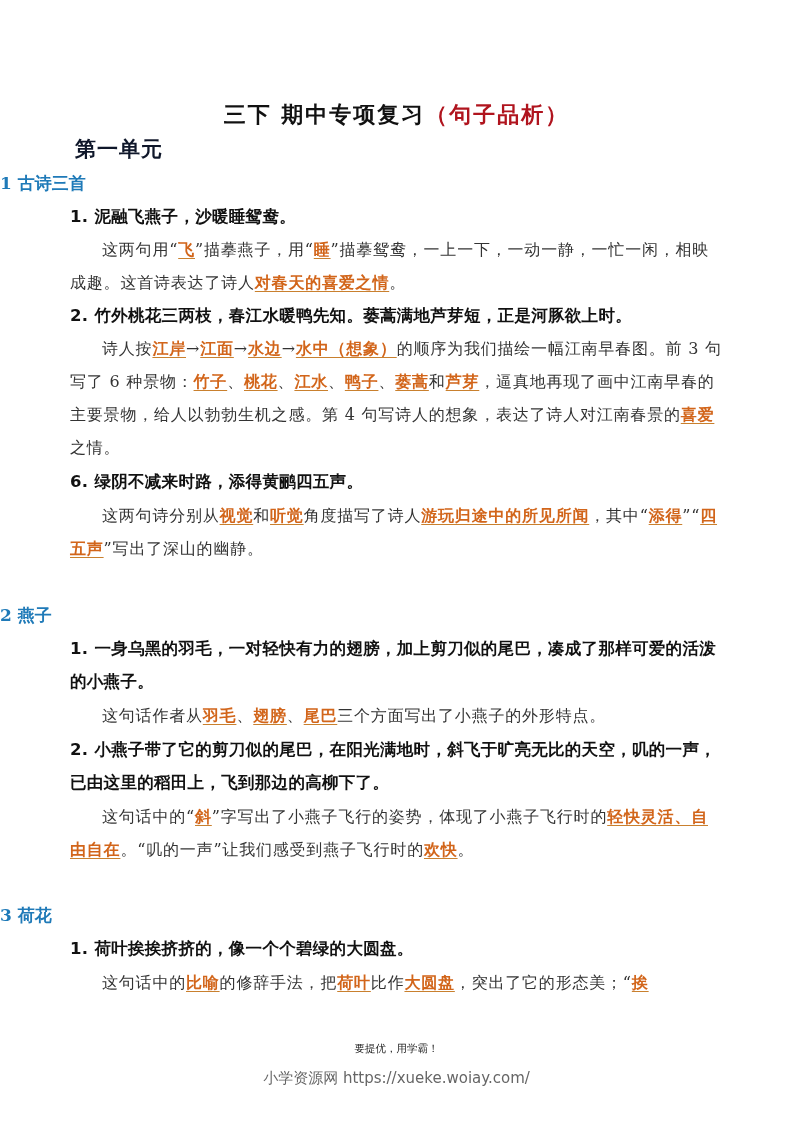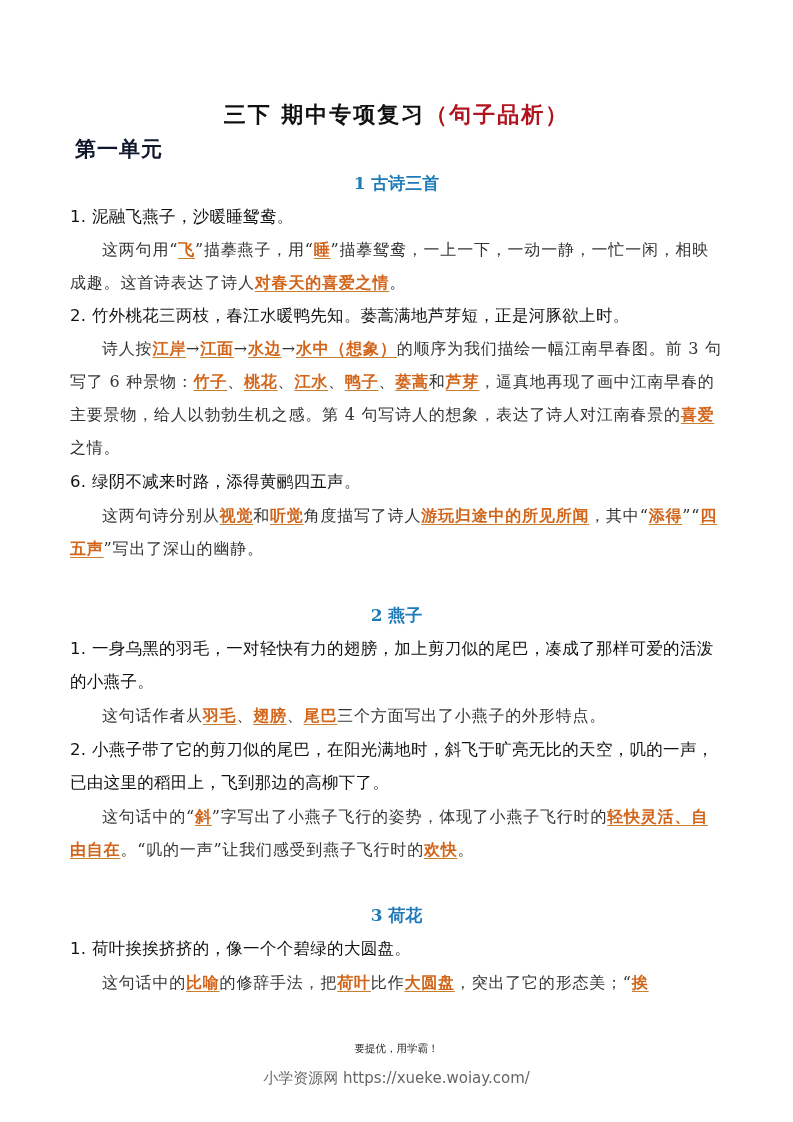--- a/index.html
+++ b/index.html
@@ -3,22 +3,22 @@
 <meta charset="utf-8">
 <style>
   html, body { margin: 0; padding: 0; background: #ffffff; }
   body { width: 793px; height: 1122px; position: relative; overflow: hidden;
          font-family: "DejaVu Serif", "Liberation Serif", serif; color: #222; }
   .page { position: absolute; left: 0; top: 0; width: 793px; height: 1122px; }
   .title { position: absolute; top: 100px; left: 0; width: 793px; text-align: center;
            font-size: 22px; font-weight: bold; color: #111; letter-spacing: 2px; }
   .title .red { color: #b0141e; font-family: Liberation Mono, monospace; }
   .unit { position: absolute; left: 75px; top: 135px; font-size: 21px; font-weight: bold; color: #0f172a; letter-spacing: 1px; }
-  .lesson { position: absolute; left: 0; width: 793px; text-align: center; font-size: 17px; font-weight: bold; color: #1f7ab8; }
-  .q { position: absolute; left: 70px; width: 660px; font-size: 16.5px; font-weight: normal; color: #111;
+  .lesson { position: absolute; left: 0; width: 793px; text-align: left; font-size: 17px; font-weight: bold; color: #1f7ab8; }
+  .q { position: absolute; left: 70px; width: 660px; font-size: 16.5px; font-weight: bold; color: #111;
        font-family: "DejaVu Sans", "Liberation Sans", sans-serif; line-height: 33px; letter-spacing: 0.3px; }
   .a { position: absolute; left: 70px; width: 652px; font-size: 16px; color: #333; line-height: 33px; text-indent: 2em; letter-spacing: 0.8px; }
   .hl { color: #d2651a; font-weight: bold; text-decoration: underline; text-decoration-color: #c9802e; text-underline-offset: 3px; font-family: "DejaVu Sans", "Liberation Sans", sans-serif; }
   .footer1 { position: absolute; top: 1042px; left: 0; width: 793px; text-align: center; font-size: 10.5px; color: #222; }
   .footer2 { position: absolute; top: 1069px; left: 0; width: 793px; text-align: center; font-size: 15px; color: #666;
              font-family: "DejaVu Sans", "Liberation Sans", sans-serif; }
 </style>
 </head>
 <body>
 

